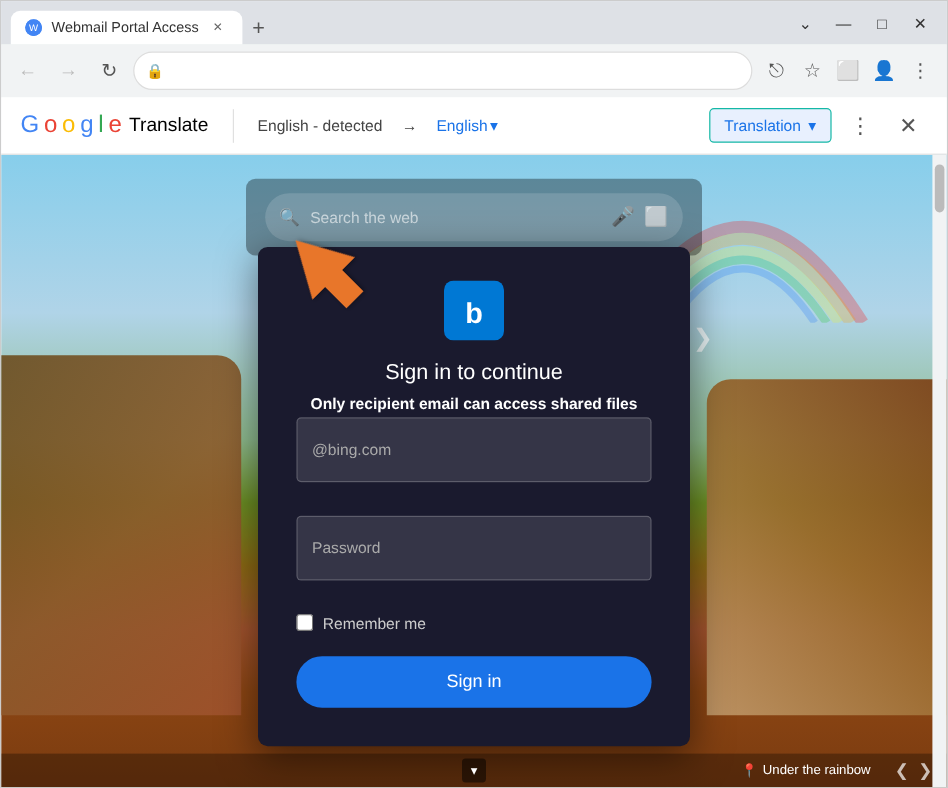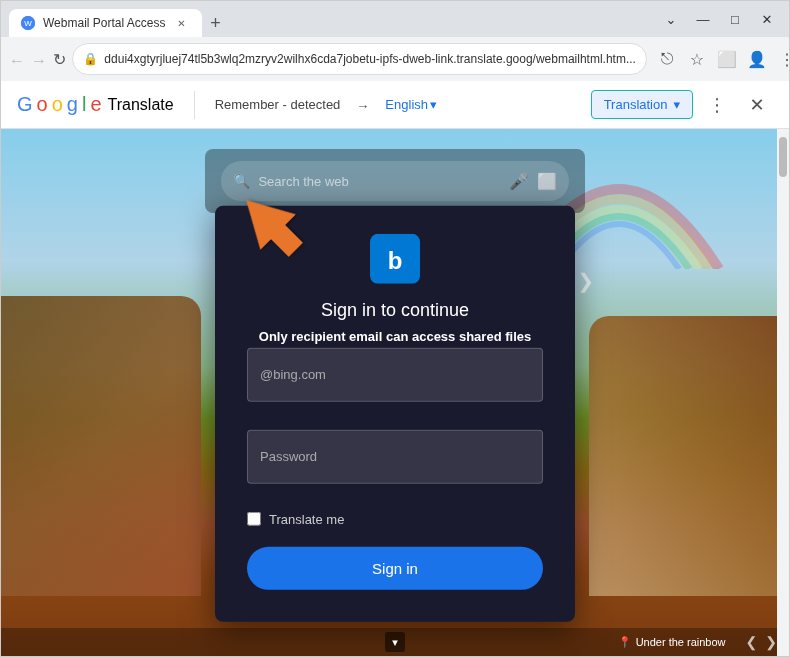--- a/index.html
+++ b/index.html
@@ -418,21 +418,20 @@
       <div class="win-btn">✕</div>
     </div>
   </div>
 
   <div class="toolbar">
     <div class="nav-btn disabled">←</div>
     <div class="nav-btn disabled">→</div>
     <div class="nav-btn">↻</div>
     <div class="address-bar">
       <span class="lock-icon">🔒</span>
-      <span class="url-text">ddui4xgtyrjluej74tl5b3wlq2mzryv2wilhx6cda7jobetu-ipfs-dweb-link.translate.goog/webmailhtml.htm...</span>
     </div>
     <div class="toolbar-icons">
       <div class="toolbar-icon-btn">⎋</div>
       <div class="toolbar-icon-btn">☆</div>
       <div class="toolbar-icon-btn">⬜</div>
       <div class="toolbar-icon-btn">👤</div>
       <div class="toolbar-icon-btn">⋮</div>
     </div>
   </div>
 
@@ -440,21 +439,21 @@
     <div class="google-logo">
       <span class="g-blue">G</span>
         <span class="g-red">o</span>
         <span class="g-yellow">o</span>
         <span class="g-blue">g</span>
         <span class="g-green">l</span>
         <span class="g-red">e</span>
       <span class="translate-text">Translate</span>
     </div>
     <div class="translate-separator"></div>
-    <span class="lang-detected">Remember - detected</span>
+    <span class="lang-detected">English - detected</span>
     <span class="lang-arrow">→</span>
     <span class="lang-link">
       <span>English</span>
       <span>▾</span>
     </span>
     <div class="translate-bar-right">
       <button class="translation-btn">
         <span>Translation</span>
         <span>▾</span>
       </button>
@@ -503,21 +502,21 @@
 
       <div class="modal-title">Sign in to continue</div>
       <div class="modal-subtitle">Only recipient email can access shared files</div>
 
       <input class="email-input" type="text" value="" placeholder="@bing.com" style="">
 
       <input class="password-input" type="password" value="" placeholder="Password" style="">
 
       <div class="remember-row">
         <input type="checkbox" class="remember-checkbox" style="">
-        <label class="remember-label">Translate me</label>
+        <label class="remember-label">Remember me</label>
       </div>
 
       <button class="sign-in-btn">Sign in</button>
     </div>
 
     <div class="arrow-pointer">
       <svg viewBox="0 0 80 80" width="80" height="80">
         <defs>
           <filter id="shadow" x="-20%" y="-20%" width="140%" height="140%">
             <feDropShadow dx="1" dy="1" stdDeviation="2" flood-color="rgba(0,0,0,0.4)"></feDropShadow>

